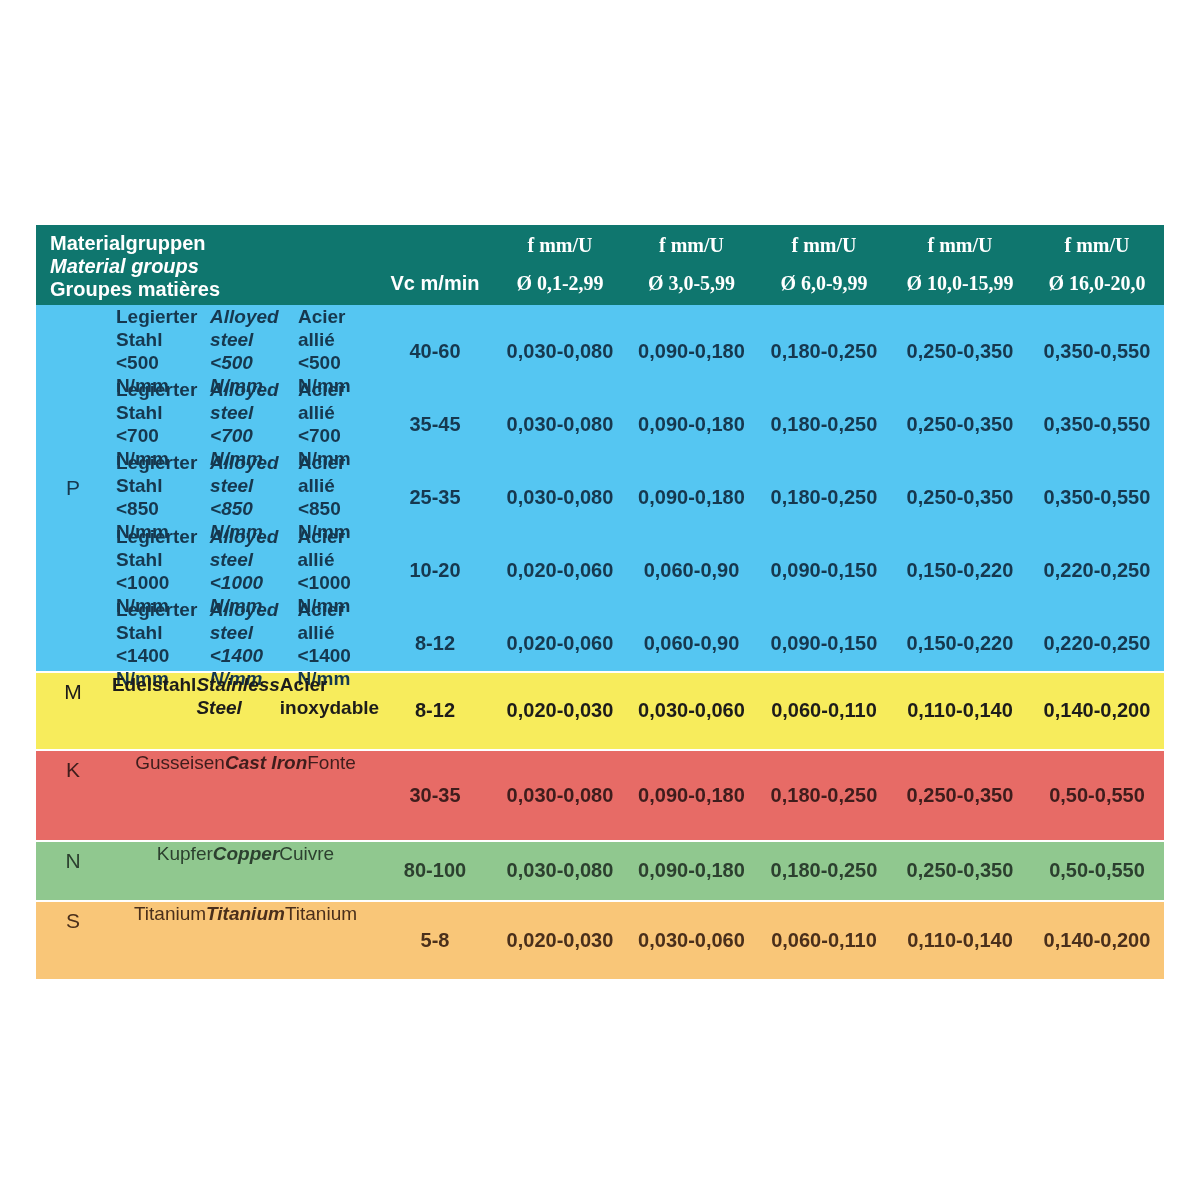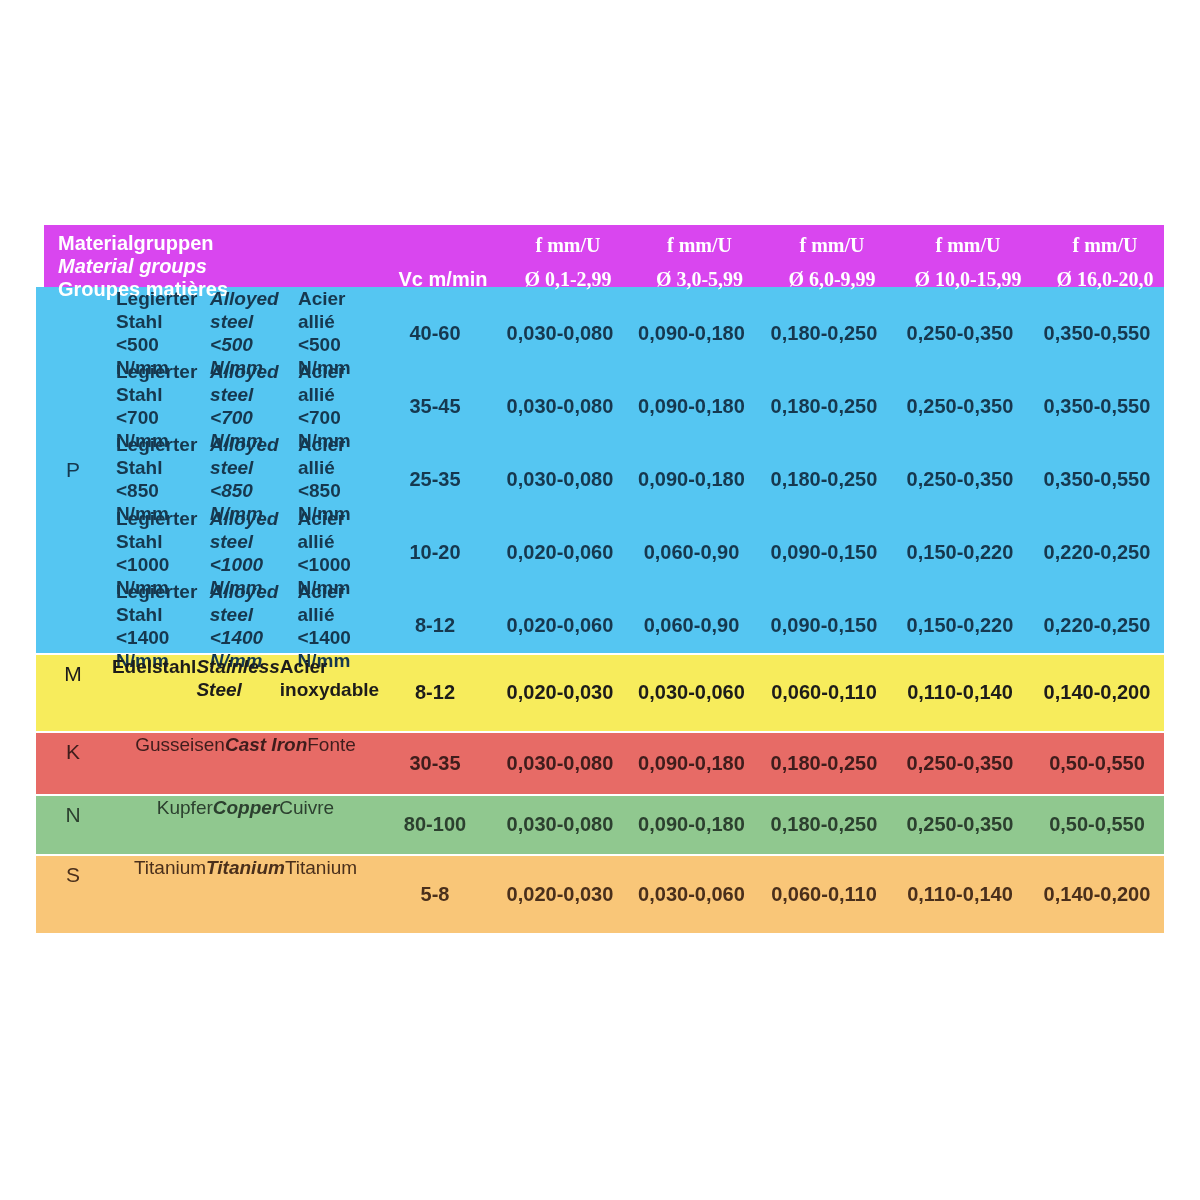--- a/index.html
+++ b/index.html
@@ -8,21 +8,21 @@
     font-family:"Liberation Sans","DejaVu Sans",sans-serif;
     position:relative;overflow:hidden;
   }
   .feed-table{
     position:absolute;left:36px;top:225px;width:1128px;
   }
   
   .hdr{
     display:grid;
     grid-template-columns:339px 120px 130px 133px 132px 140px 134px;
-    height:62px;background:#d946ef;color:#ffffff;margin-left:8px;
+    height:80px;background:#0f766e;color:#ffffff;
   }
   .hdr-title{
     padding:7px 0 0 14px;font-size:20px;font-weight:bold;line-height:23px;
   }
   .hdr-title .t-en{font-style:italic;}
   .hdr-vc{
     align-self:end;text-align:center;font-size:20px;font-weight:bold;
     padding-bottom:10px;
   }
   .hdr-feed{
@@ -45,21 +45,21 @@
   }
   .sec-p .letter{display:flex;align-items:center;justify-content:center;}
   .sec-m .letter,.sec-k .letter,.sec-n .letter,.sec-s .letter{padding-top:7px;}
   
   .row{
     display:grid;
     grid-template-columns:265px 120px 130px 133px 132px 140px 134px;
   }
   .sec-p .row{height:73.2px;}
   .sec-m .row{height:76px;}
-  .sec-k .row{height:61px;}
+  .sec-k .row{height:89px;}
   .sec-n .row{height:58px;}
   .sec-s .row{height:77px;}
   .mat{
     display:flex;flex-direction:row;justify-content:center;
     padding-left:6px;font-size:19px;line-height:23px;
   }
   .l-de,.l-fr{font-weight:bold;}
   .l-en{font-weight:bold;font-style:italic;}
   .row-plain .l-de,.row-plain .l-fr{font-weight:normal;}
   .val{

